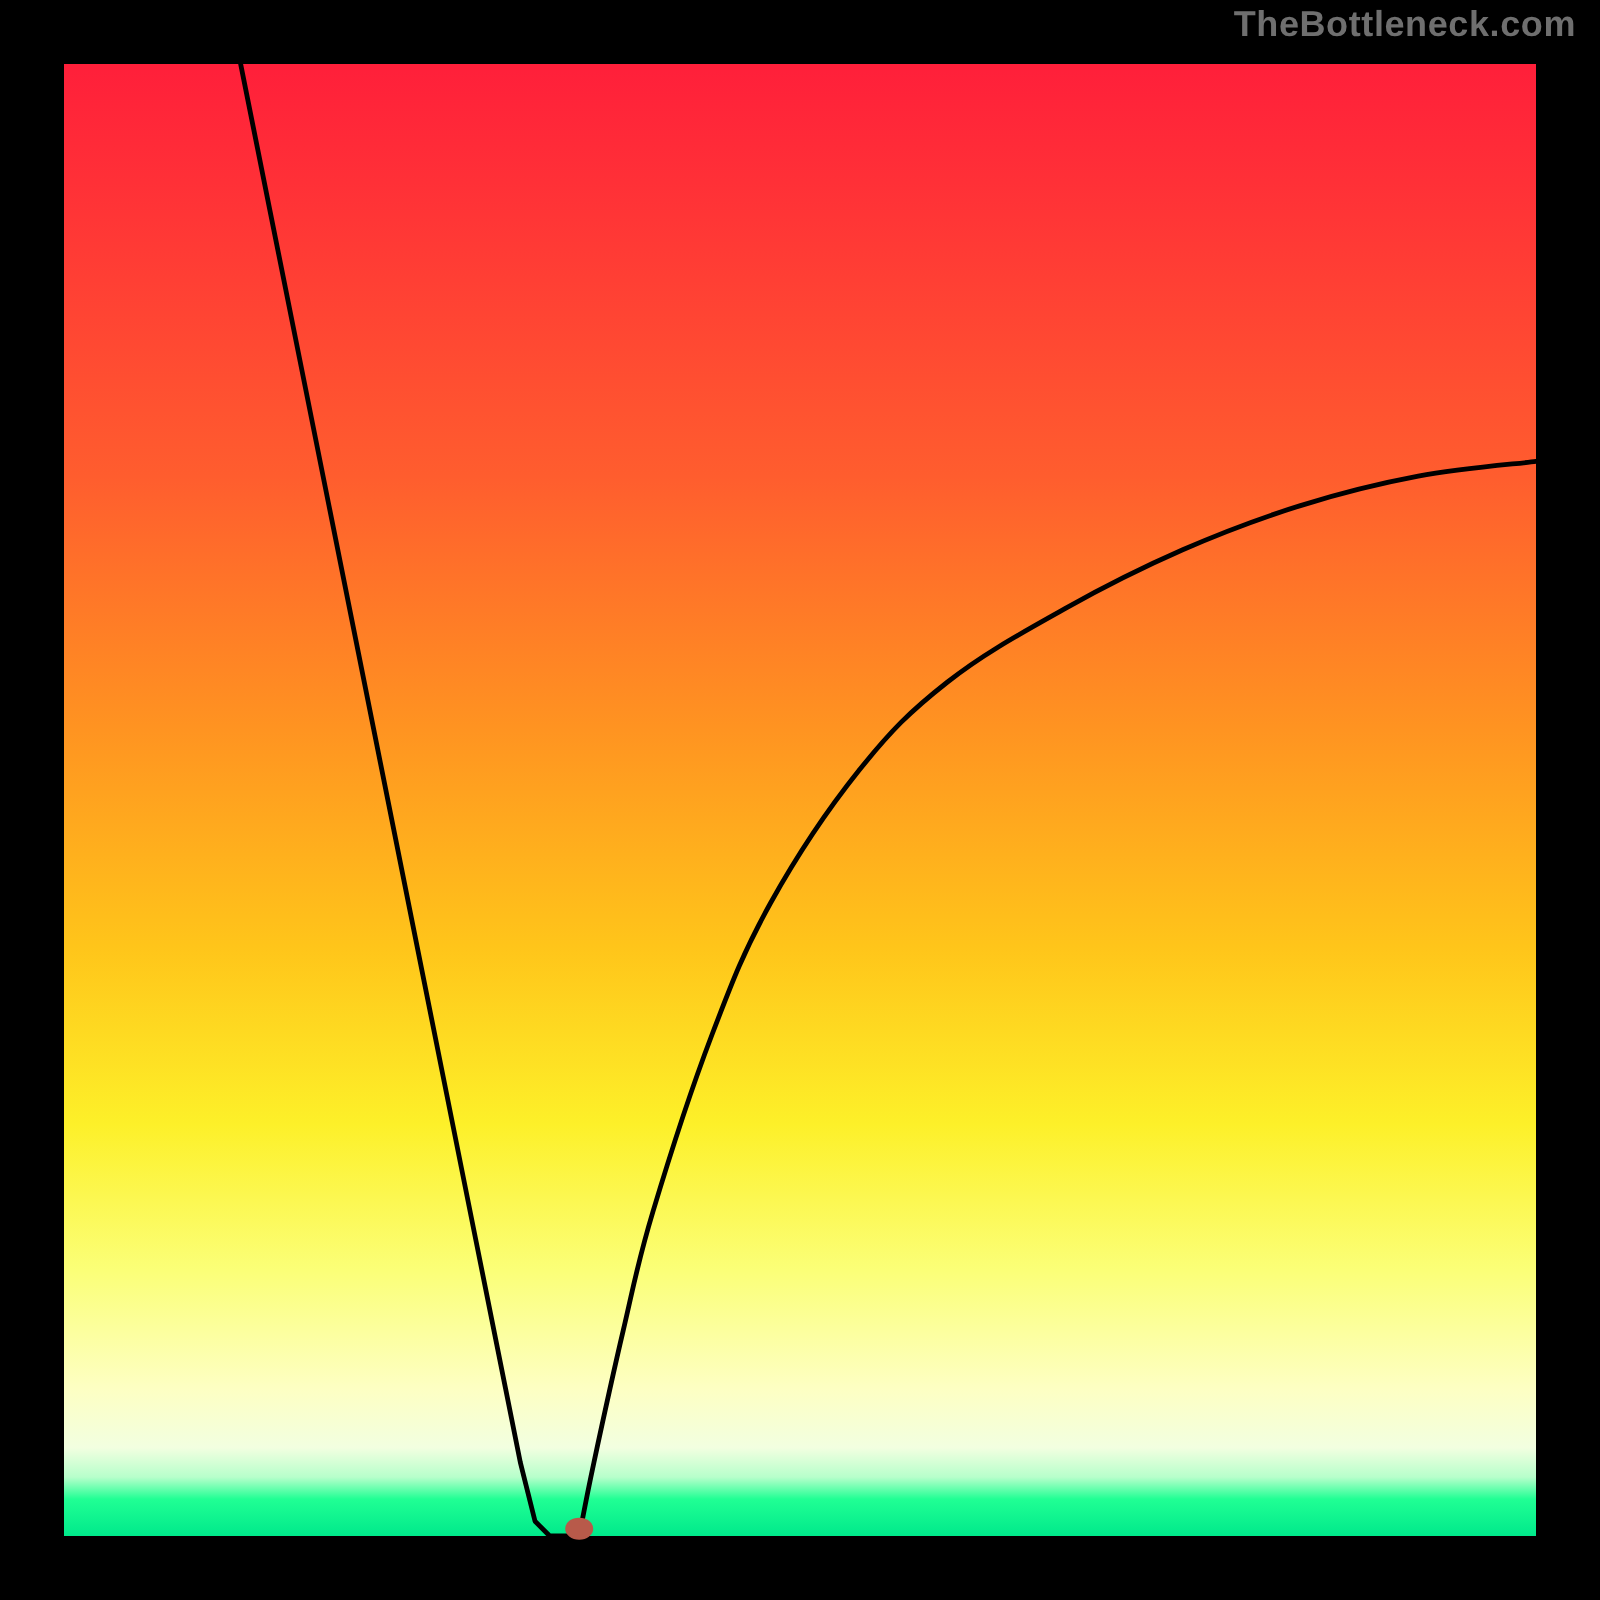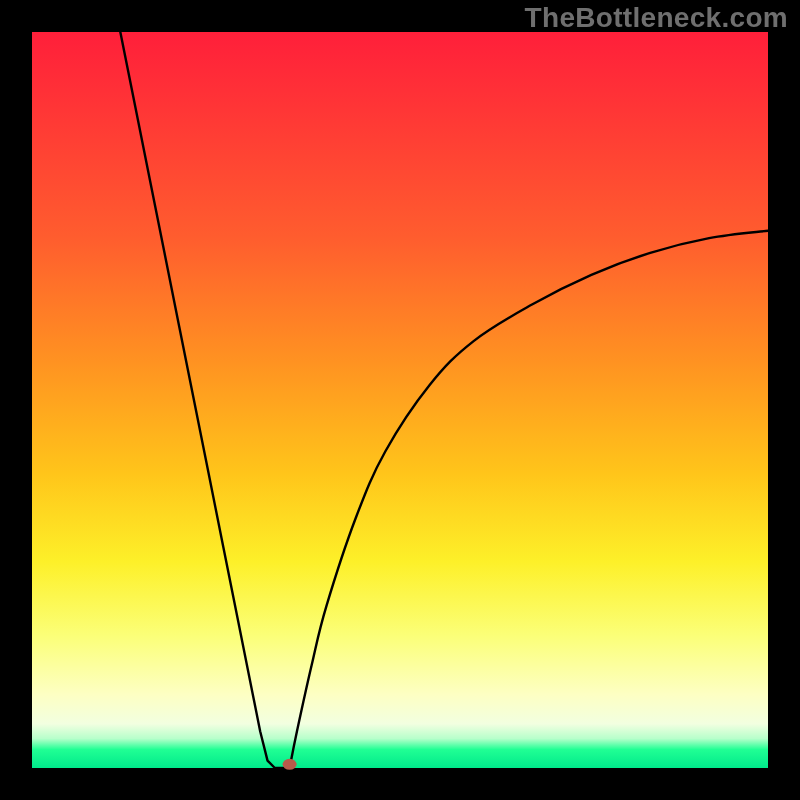--- a/index.html
+++ b/index.html
@@ -15,21 +15,21 @@
     position: relative;
     width: 800px;
     height: 800px;
     background: #000;
   }
   .watermark {
     position: absolute;
     top: 2px;
     right: 12px;
     color: #6f6f6f;
-    font-size: 28px;
+    font-size: 18px;
     font-weight: 600;
     letter-spacing: 0.3px;
     z-index: 10;
   }
   .plot-area {
     position: absolute;
     left: 32px;
     top: 32px;
     width: 736px;
     height: 736px;

